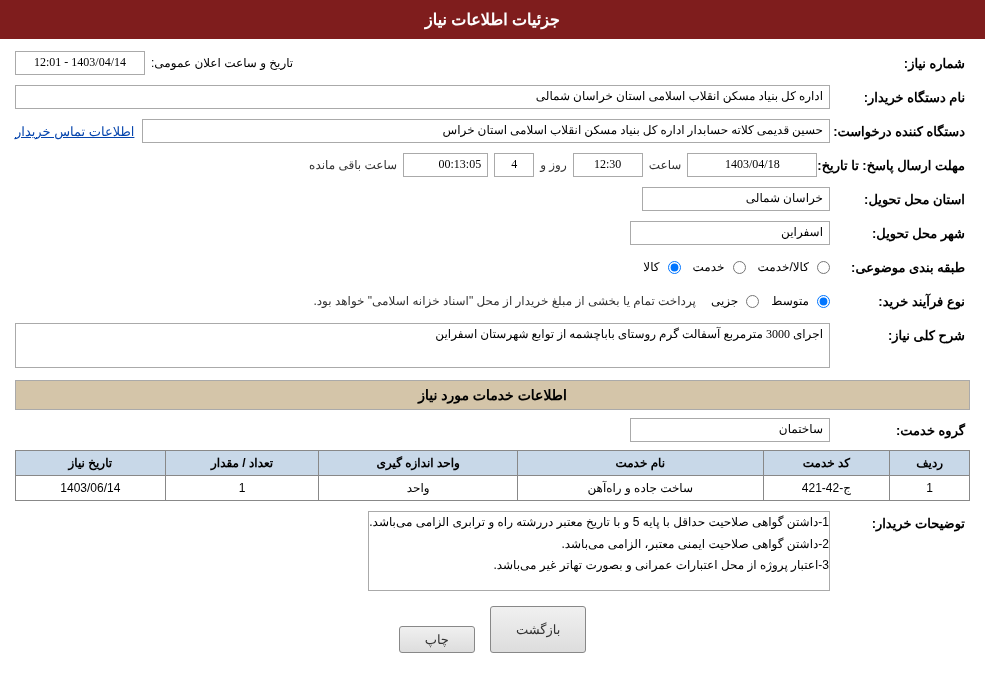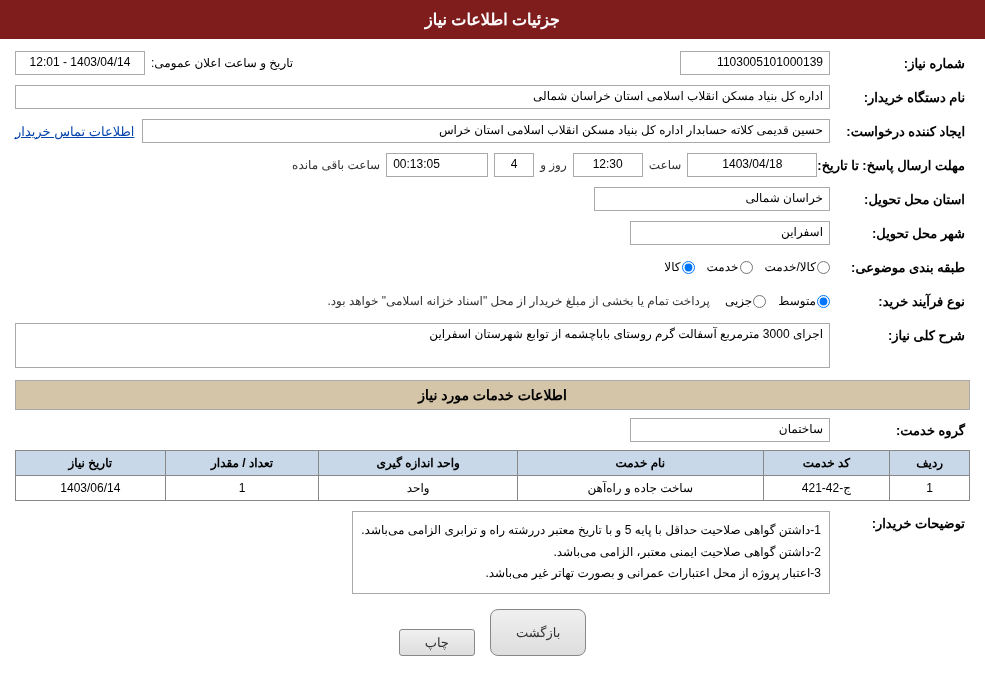--- a/index.html
+++ b/index.html
@@ -43,21 +43,21 @@
     .value-col {
       flex: 1;
       display: flex;
       align-items: center;
     }
     .input-box {
       border: 1px solid #aaa;
       background: #fff;
       padding: 3px 6px;
       min-height: 24px;
-      font-family: Liberation Sans, sans-serif;
+      font-family: Liberation Serif, serif;
       font-size: 12px;
       direction: rtl;
     }
     .input-small {
       width: 150px;
     }
     .date-input {
       width: 130px;
       text-align: center;
     }
@@ -86,21 +86,21 @@
       margin: 12px 0 6px 0;
     }
     .radio-row {
       display: flex;
       align-items: center;
       gap: 12px;
     }
     .radio-item {
       display: flex;
       align-items: center;
-      gap: 1px;
+      gap: 8px;
       font-size: 12px;
       justify-content: flex-end;
     }
     .note-text {
       font-size: 12px;
       color: #333;
       margin-right: 8px;
     }
     .table-container {
       width: 100%;
@@ -118,21 +118,20 @@
       border: 1px solid #888;
       padding: 5px;
       text-align: center;
       font-size: 12px;
     }
     .table-container tr:nth-child(even) td {
       background: #f5f5f5;
     }
     .description-box {
       border: 1px solid #aaa;
-      padding: 8px;
       min-height: 80px;
       font-size: 12px;
       direction: rtl;
       line-height: 1.8;
       background: #fff;
     }
     .button-row {
       display: flex;
       justify-content: center;
       gap: 15px;
@@ -147,82 +146,80 @@
       border-radius: 3px;
     }
     .btn-print {
       background: linear-gradient(to bottom, #f0f0f0, #ddd);
       color: #333;
       margin-top: 20px;
     }
     .btn-back {
       background: linear-gradient(to bottom, #f0f0f0, #ddd);
       color: #333;
-      border-radius: 8px;
     }
     .desc-area {
       flex: 1;
     }
   </style>
 </head>
 <body>
 
 <div class="page-container">
 
   <div class="header-bar">
     <span>جزئیات اطلاعات نیاز</span>
   </div>
 
   <div class="main-content">
 
     <div class="section-row">
       <span class="label-col">شماره نیاز:</span>
       <div class="value-col">
-        <span class="input-box input-small" style="display:inline-block;">1103005101000139</span>
         <span style="flex:1;"></span>
         <span style="margin-left:6px; margin-right:2px; font-size:12px;">تاریخ و ساعت اعلان عمومی:</span>
         <span class="input-box date-input">1403/04/14 - 12:01</span>
       </div>
     </div>
 
     <div class="section-row">
       <span class="label-col">نام دستگاه خریدار:</span>
       <div class="value-col">
         <span class="input-box" style="flex:1;">اداره کل بنیاد مسکن انقلاب اسلامی استان خراسان شمالی</span>
       </div>
     </div>
 
     <div class="section-row">
-      <span class="label-col">ایجاد کننده درخواست:</span>
+      <span class="label-col">دستگاه کننده درخواست:</span>
       <div class="value-col">
         <span class="input-box" style="flex:1;">حسین قدیمی کلاته حسابدار اداره کل بنیاد مسکن انقلاب اسلامی استان خراس</span>
         <span style="margin-right:8px;"></span>
         <span class="link-blue">اطلاعات تماس خریدار</span>
       </div>
     </div>
 
     <div class="section-row">
       <span class="label-col">مهلت ارسال پاسخ: تا تاریخ:</span>
       <div class="value-col">
         <div class="date-time-row">
           <span class="input-box date-input">1403/04/18</span>
           <span class="date-label-small">ساعت</span>
           <span class="input-box" style="width:70px;text-align:center;">12:30</span>
           <span class="date-label-small">روز و</span>
           <span class="input-box" style="width:40px;text-align:center;">4</span>
-          <span class="input-box" style="width:102px;text-align:left;">00:13:05</span>
+          <span class="input-box" style="width:85px;text-align:right;">00:13:05</span>
           <span class="date-label-small">ساعت باقی مانده</span>
         </div>
       </div>
     </div>
 
     <div class="section-row">
       <span class="label-col">استان محل تحویل:</span>
       <div class="value-col">
-        <span class="input-box" style="width:236px;">خراسان شمالی</span>
+        <span class="input-box" style="width:188px;">خراسان شمالی</span>
       </div>
     </div>
 
     <div class="section-row">
       <span class="label-col">شهر محل تحویل:</span>
       <div class="value-col">
         <span class="input-box" style="width:200px;">اسفراین</span>
       </div>
     </div>
 

